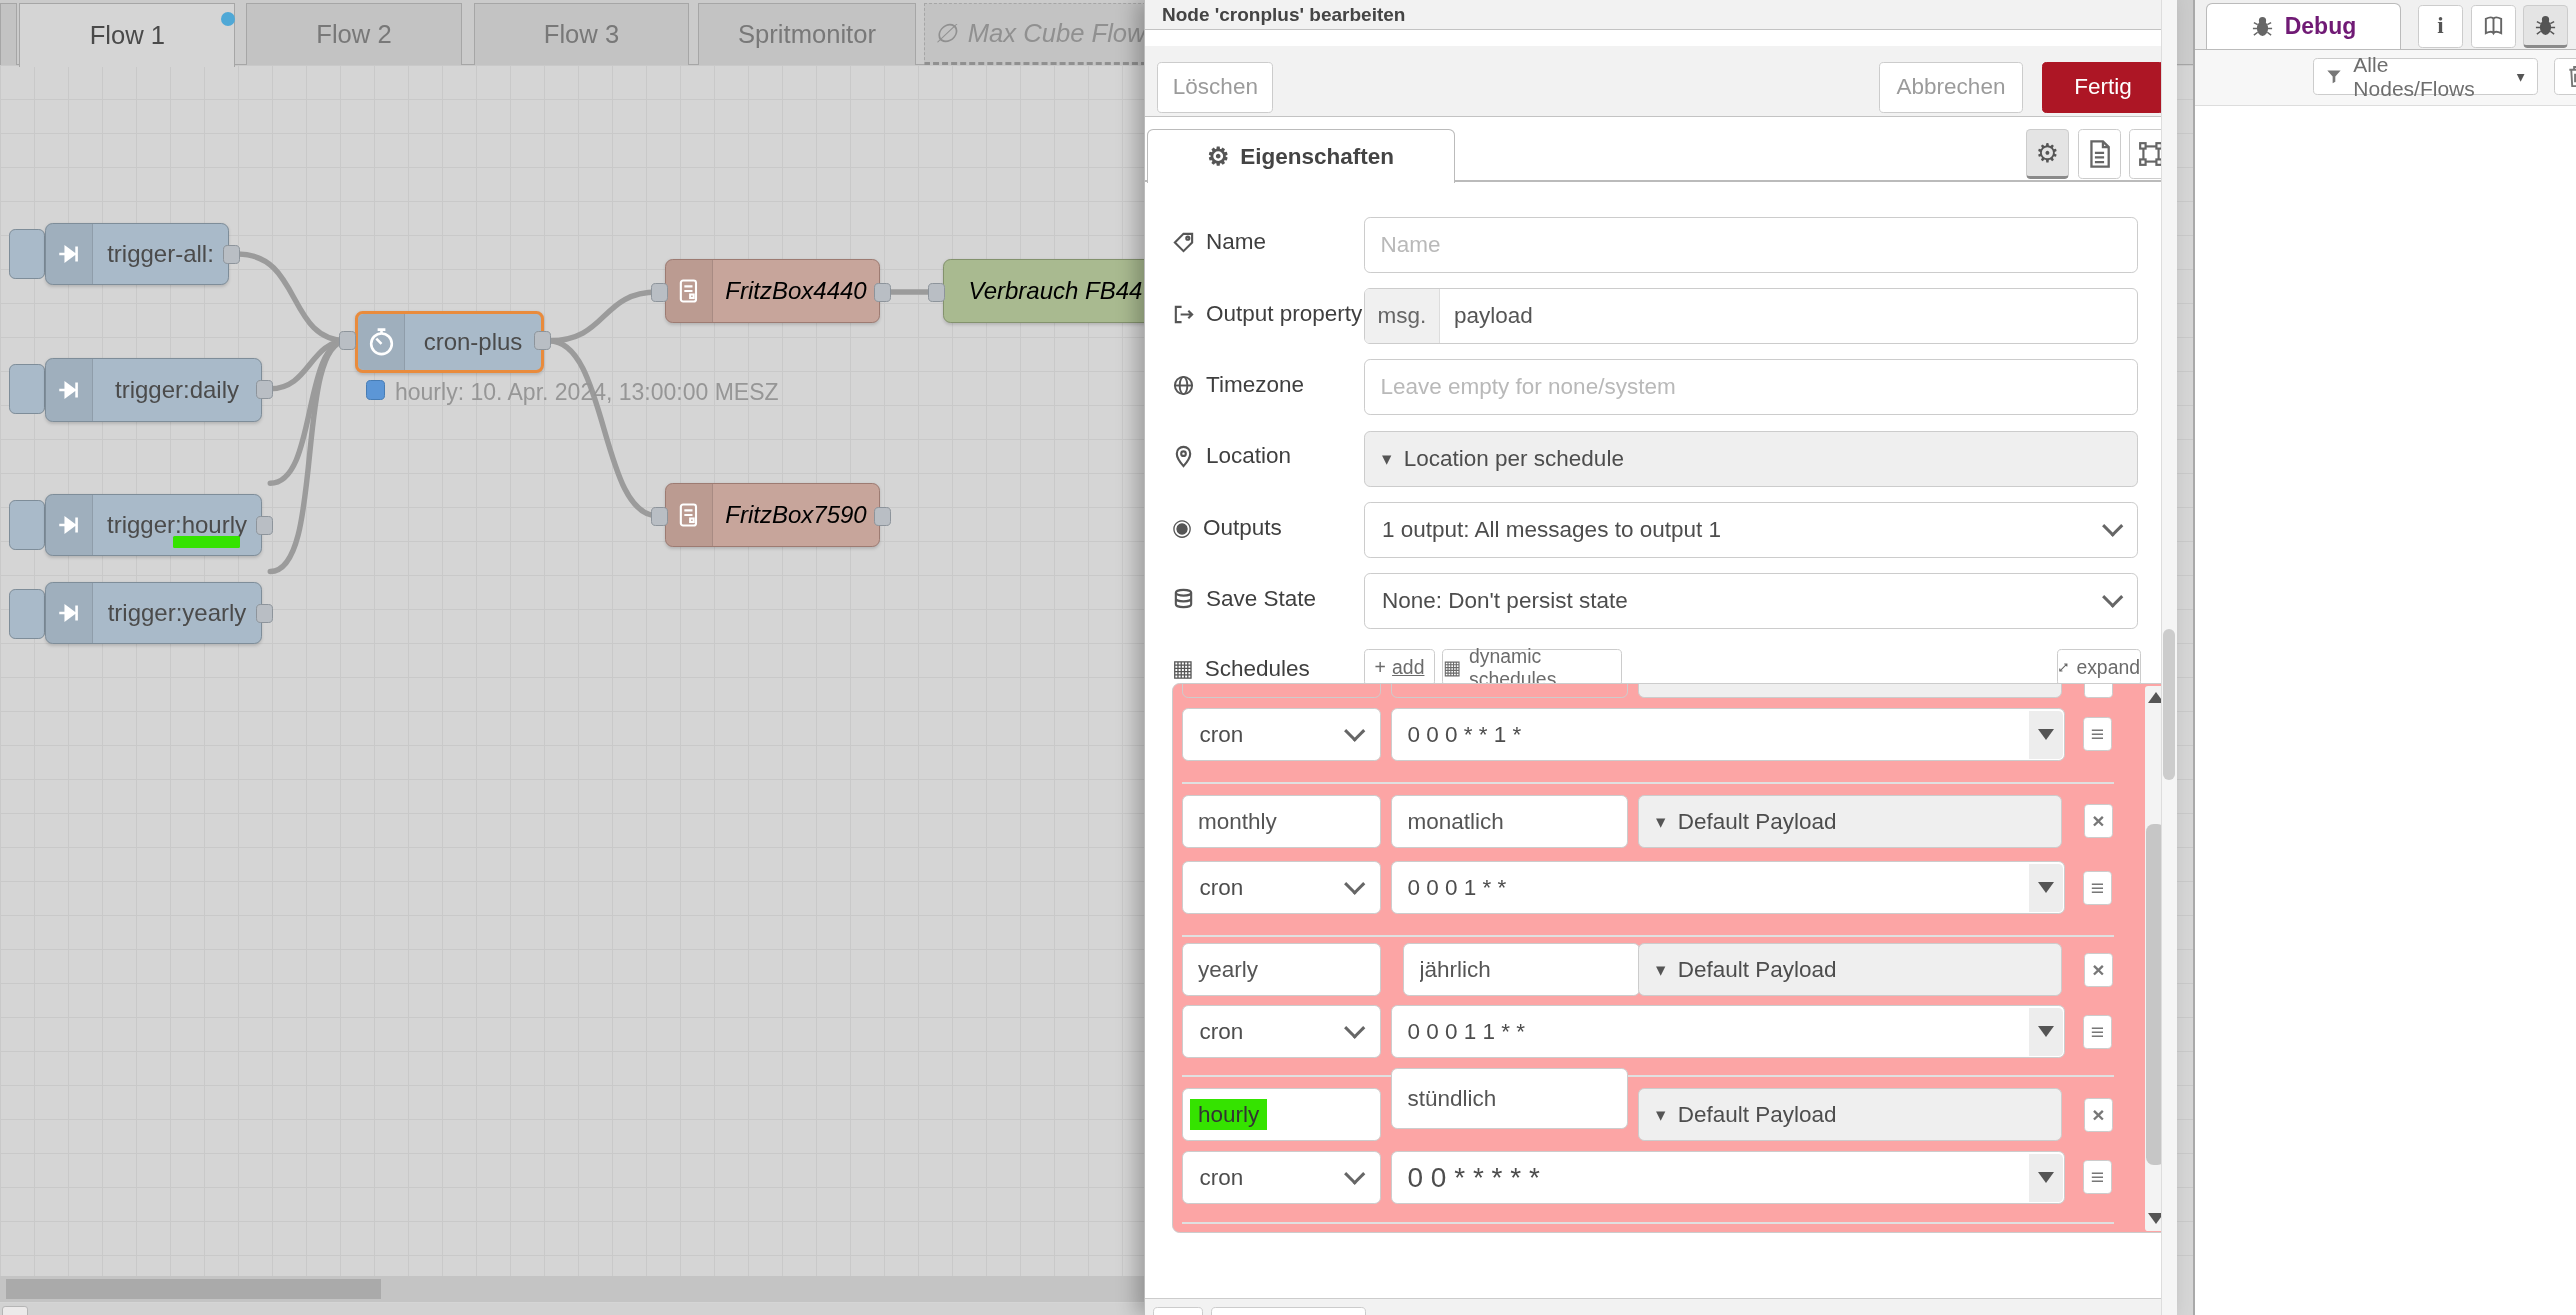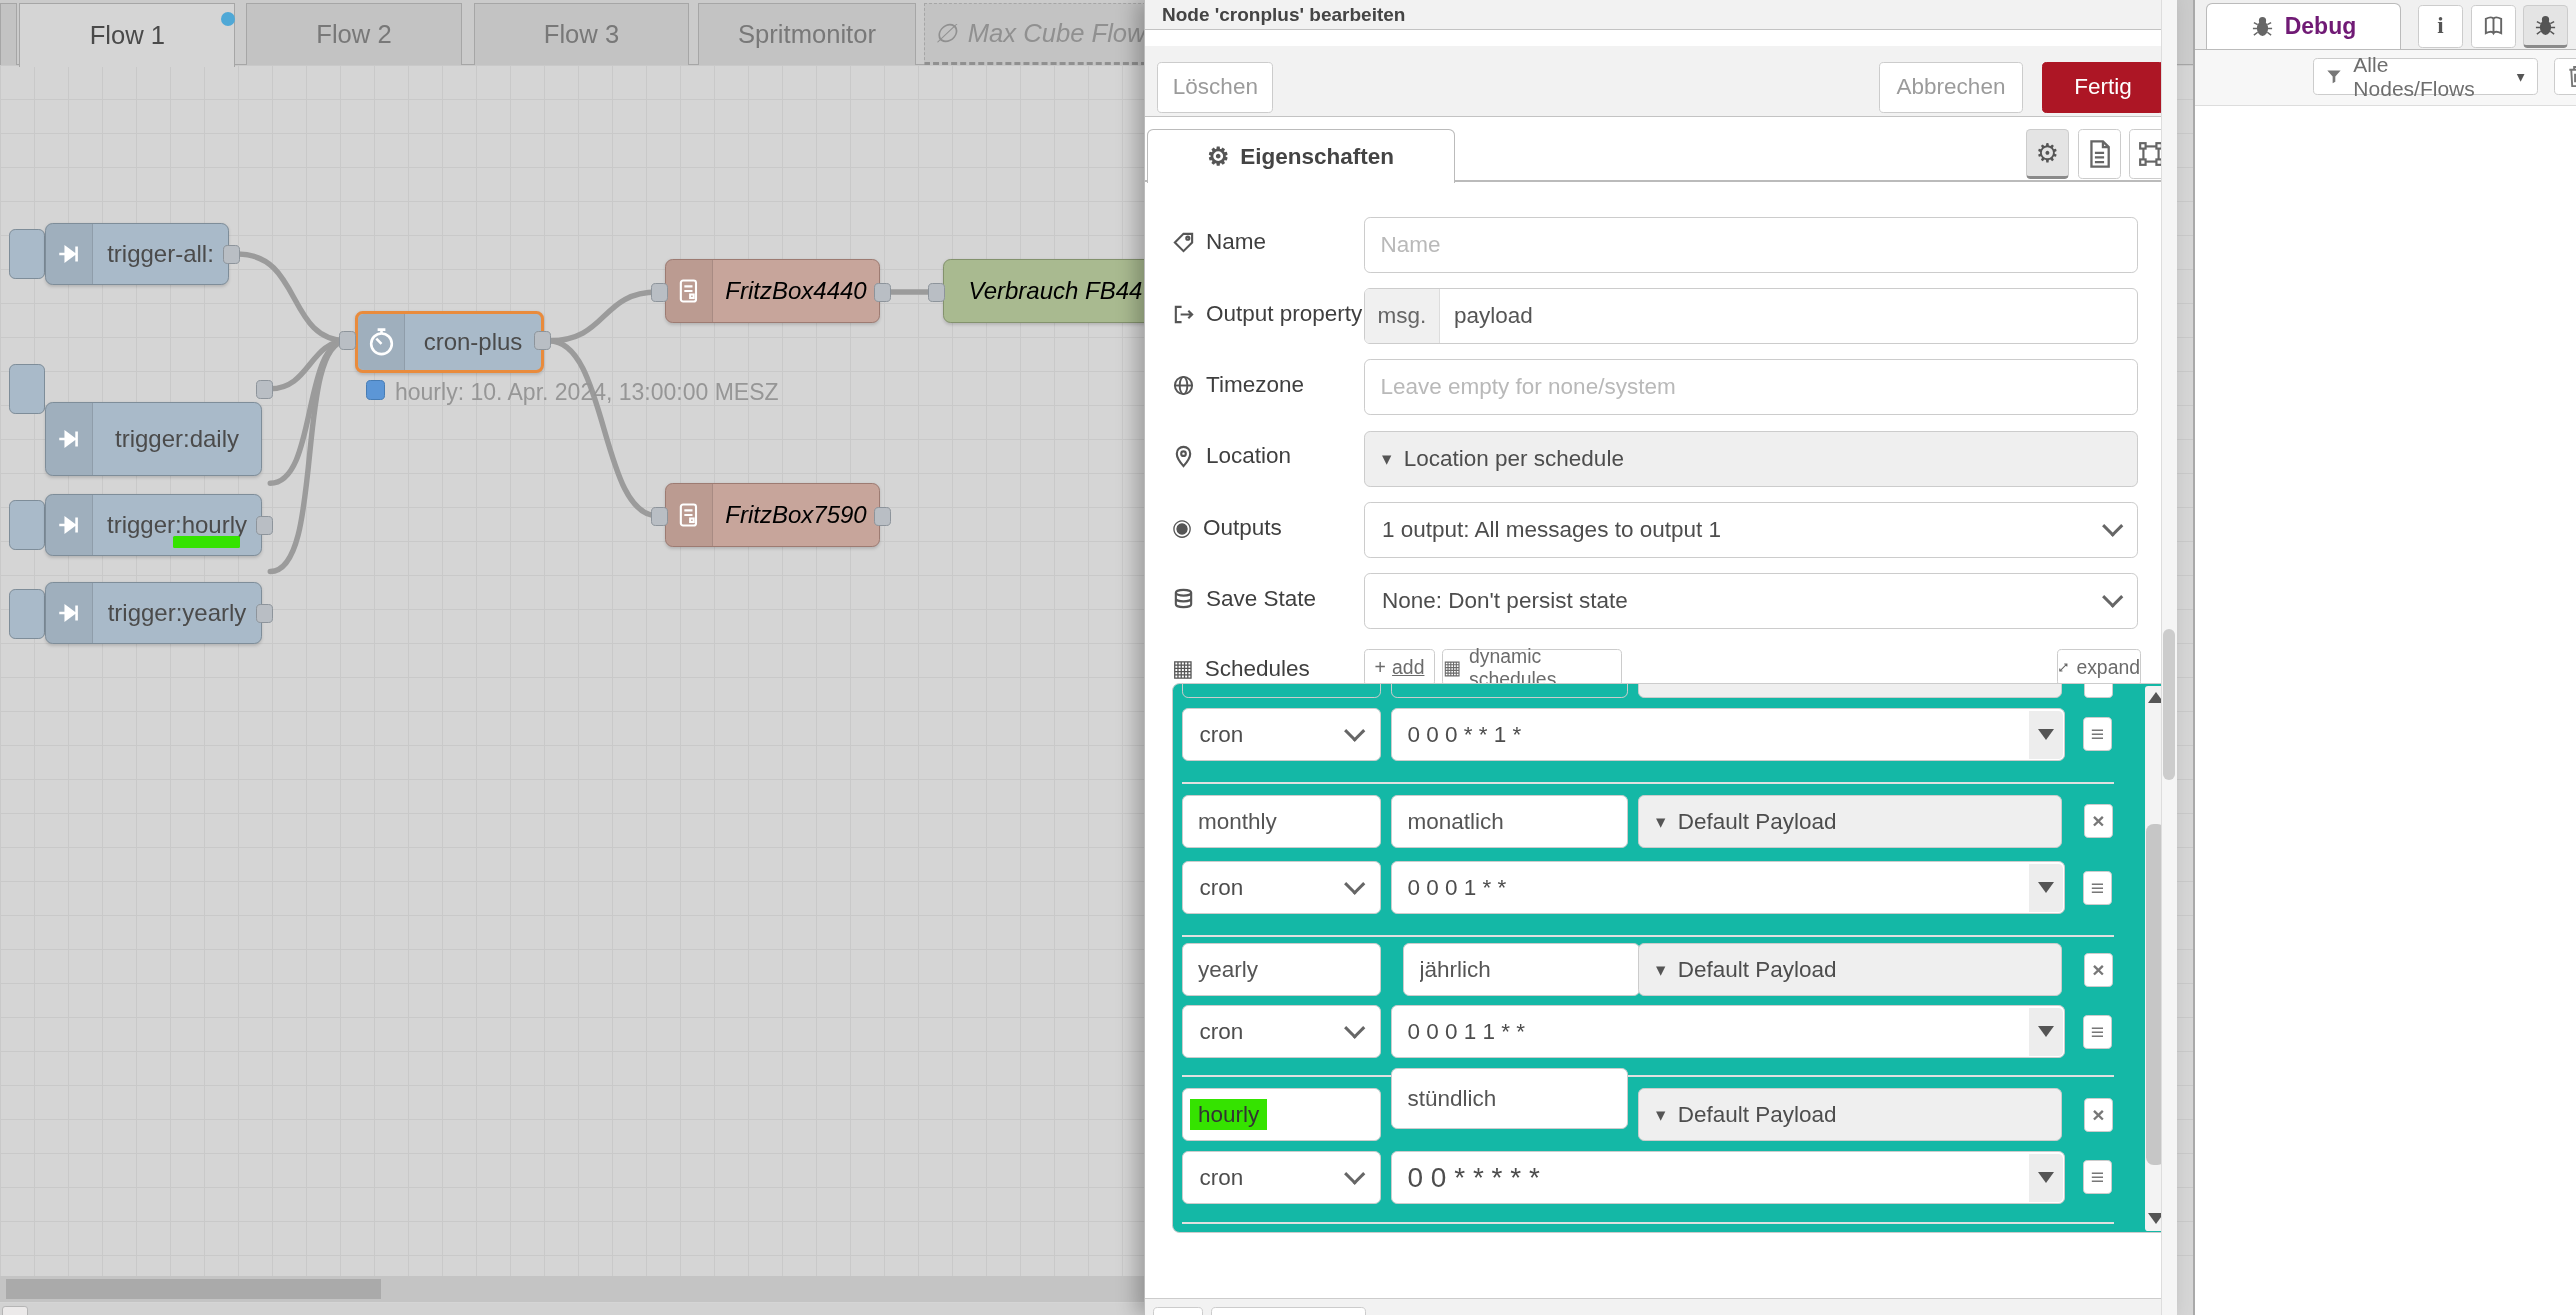--- a/index.html
+++ b/index.html
@@ -67,21 +67,21 @@
   .graybtn{background:#efefef;border:1.5px solid #ccc;border-radius:6.2px;display:flex;align-items:center;
     gap:12.4px;padding:0 17px;font-size:22.5px;color:#4d4d4d;}
   .selbox{background:#fff;border:1.5px solid #ccc;border-radius:6.2px;display:flex;align-items:center;
     padding:0 17px;font-size:22.5px;color:#4d4d4d;}
   .chev{width:12.4px;height:12.4px;border-right:3.1px solid #666;border-bottom:3.1px solid #666;
     transform:rotate(45deg) translate(-2.3px,-2.3px);flex:none;}
   .caret{font-size:18.6px;color:#555;}
   .msgbox{background:#f0f0f0;border-right:1.5px solid #ddd;border-radius:4.6px 0 0 4.6px;
     display:flex;align-items:center;justify-content:center;font-size:22.5px;color:#666;}
   
-  #sched-box{left:27px;top:683px;width:1003px;height:550px;border:1.5px solid #ccc;border-radius:7.7px;background:#14b8a6;overflow:hidden;}
+  #sched-box{left:27px;top:683px;width:1003px;height:550px;border:1.5px solid #ccc;border-radius:7.7px;background:#fca5a5;overflow:hidden;}
   .sep{height:1.5px;background:#e0e0e0;}
   .sq-btn{background:#fff;border:1.5px solid #ccc;border-radius:4.6px;display:flex;align-items:center;
     justify-content:center;color:#777;}
   .expr-caret{position:absolute;right:1.5px;top:1.5px;bottom:1.5px;width:34px;background:#ededed;
     border-radius:0 4.6px 4.6px 0;display:flex;align-items:center;justify-content:center;}
   .tri-down{width:0;height:0;border-left:8.5px solid transparent;border-right:8.5px solid transparent;border-top:11px solid #555;}
   .tri-up{width:0;height:0;border-left:8.5px solid transparent;border-right:8.5px solid transparent;border-bottom:11px solid #555;}
   .hl-text{background:#35e300;color:#333;padding:2.3px 7.7px;}
   #sched-scroll{position:absolute;right:6.2px;top:1.5px;bottom:1.5px;width:23px;background:#f3f3f3;border-radius:3.1px;}
   #dlg-footer{left:0;top:1298px;width:100%;height:46px;background:#f2f2f2;border-top:1.5px solid #ccc;}
@@ -124,21 +124,21 @@
       <div class="icon-zone">
         <svg class="ic" width="26" height="26" viewBox="0 0 24 24">
             <path d="M3 12 h10 M9 6 l8 6 l-8 6 z M19 5 v14" stroke="#fff" stroke-width="2.4" fill="#fff"></path>
           </svg>
       </div>
       <div class="nlabel">trigger-all:</div>
     </div>
     <div class="abs port" style="left:223px;top:245px;"></div>
 
     <div class="abs inject-btn" style="left:9.3px;top:364px;"></div>
-    <div class="abs node" style="left:45px;top:358px;width:217px;height:74px;margin-top:44px;">
+    <div class="abs node" style="left:45px;top:358px;width:217px;height:64px;">
       <div class="icon-zone">
         <svg class="ic" width="26" height="26" viewBox="0 0 24 24">
             <path d="M3 12 h10 M9 6 l8 6 l-8 6 z M19 5 v14" stroke="#fff" stroke-width="2.4" fill="#fff"></path>
           </svg>
       </div>
       <div class="nlabel">trigger:daily</div>
     </div>
     <div class="abs port" style="left:256px;top:380px;"></div>
 
     <div class="abs inject-btn" style="left:9.3px;top:500px;"></div>

